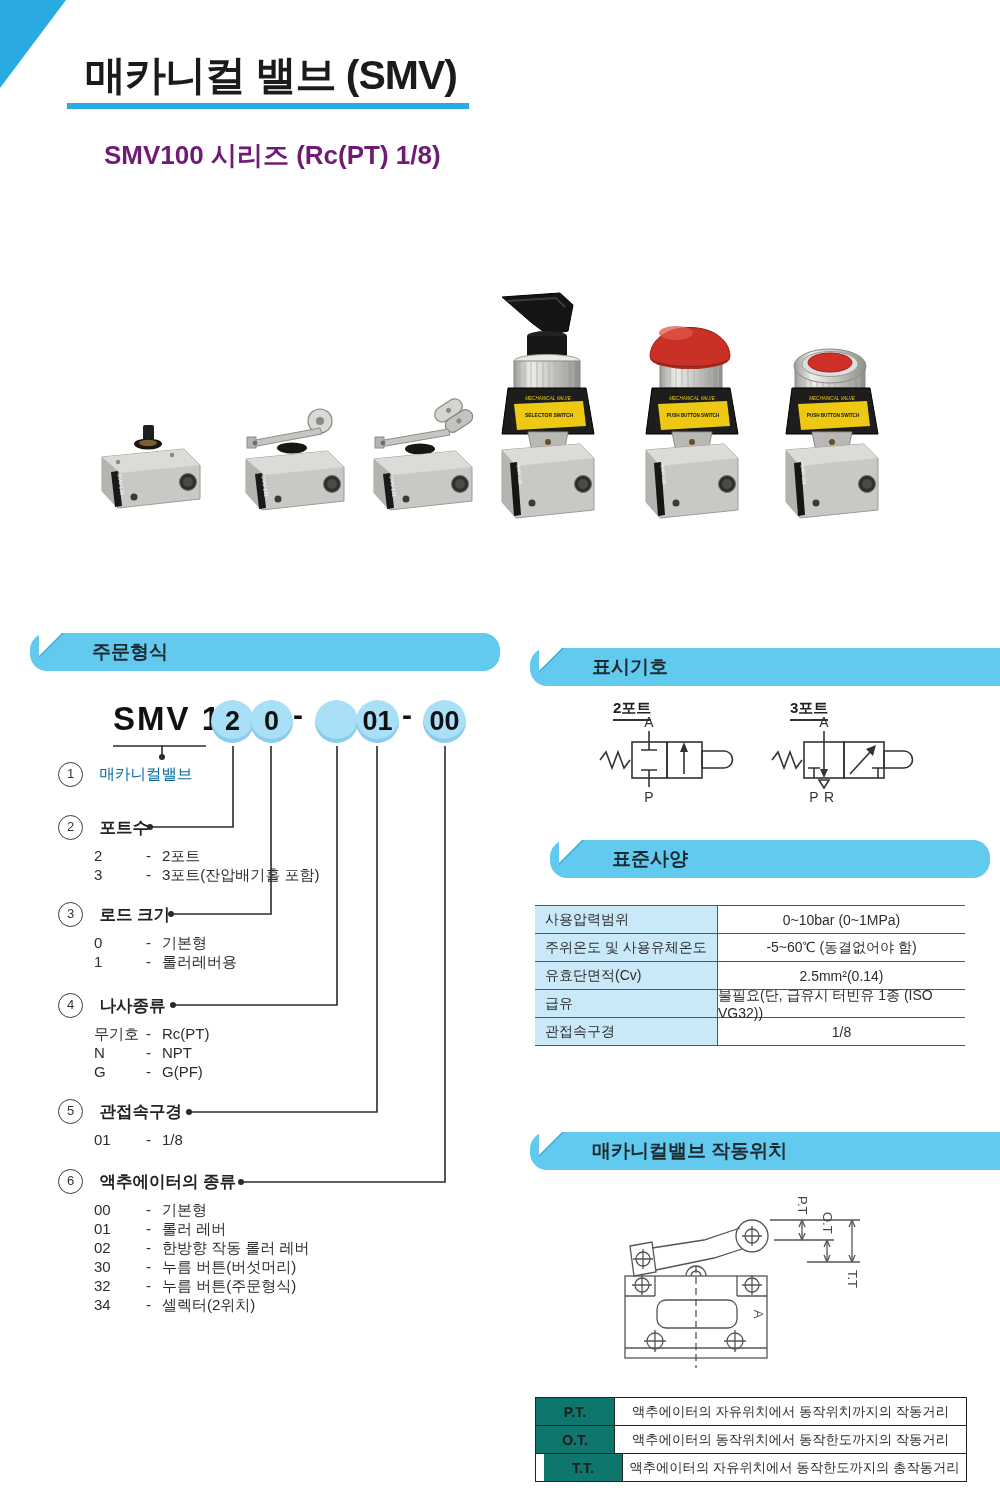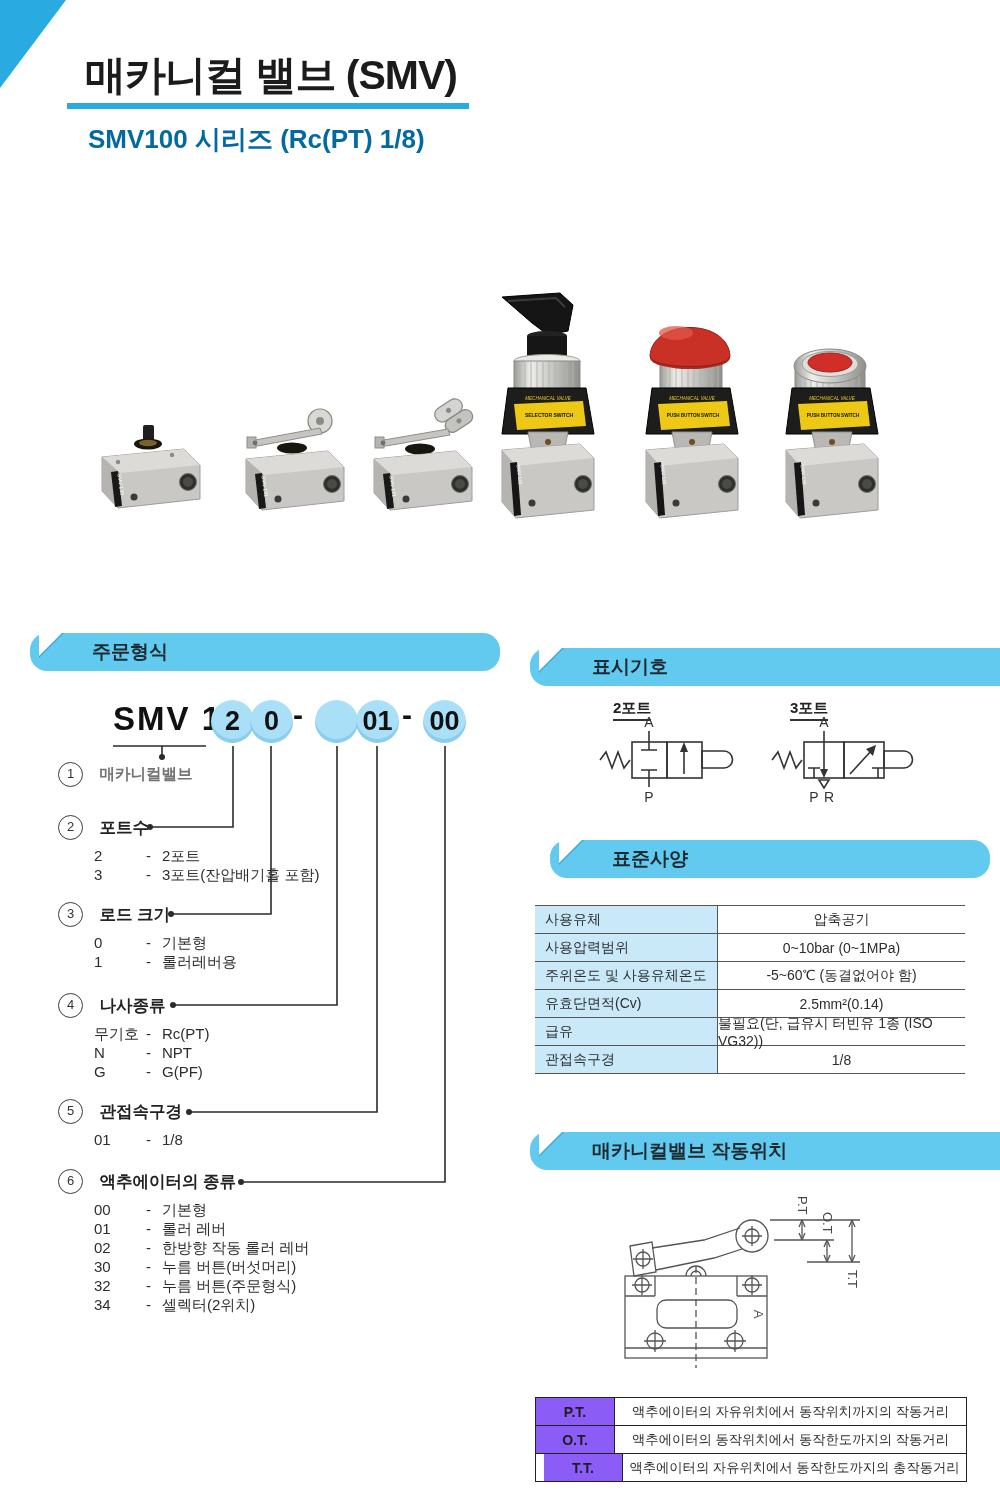--- a/index.html
+++ b/index.html
@@ -6,21 +6,21 @@
   .page{position:relative;width:1000px;height:1510px;background:#fff;overflow:hidden;
         font-family:"Liberation Sans",sans-serif;color:#222;}
   .abs{position:absolute;}
 
   
   .corner-tri{position:absolute;left:0;top:0;width:0;height:0;
     border-top:88px solid #29abe2;border-right:66px solid transparent;}
   .title{position:absolute;left:85px;top:48px;margin:0;font-size:41px;font-weight:800;
     letter-spacing:-1px;color:#1b1b1b;}
   .title-rule{position:absolute;left:67px;top:103px;width:402px;height:6px;background:#29abe2;}
-  .subtitle{position:absolute;left:88px;top:122px;margin:0;font-size:26px;font-weight:700;color:#0369a1;}
+  .subtitle{position:absolute;left:88px;top:122px;margin:16px;font-size:26px;font-weight:700;color:#701a75;}
 
   
   .sec-hdr{position:absolute;height:38px;background:#62c9ef;border-radius:17px;}
   .sec-hdr .fold{position:absolute;left:9px;top:0;width:0;height:0;
     border-top:23px solid #ffffff;border-right:23px solid transparent;}
   .sec-hdr .fold-edge{position:absolute;left:9px;top:0;width:0;height:0;
     border-top:25px solid rgba(35,140,190,.55);border-right:25px solid transparent;z-index:0;}
   .sec-title{position:absolute;left:62px;top:0;line-height:38px;font-size:19px;font-weight:800;color:#1d2a30;}
 
   
@@ -28,21 +28,21 @@
   .code-circle{position:absolute;top:700px;width:43px;height:43px;border-radius:50%;
     background:#a9e0f7;box-shadow:inset 0 -4px 0 rgba(80,170,215,.35);
     text-align:center;line-height:43px;font-size:27px;font-weight:800;color:#111;}
   .code-dash{position:absolute;top:698px;font-size:30px;font-weight:800;color:#111;}
 
   
   .order-item{position:absolute;left:58px;width:430px;}
   .num-circle{display:inline-block;width:23px;height:23px;border:1.4px solid #3c3c3c;border-radius:50%;
     text-align:center;line-height:22px;font-size:13px;color:#333;vertical-align:middle;}
   .item-title{margin-left:12px;font-size:16.5px;font-weight:800;color:#222;vertical-align:middle;}
-  .item-title.plain{font-weight:700;font-size:15.5px;color:#737373;}
+  .item-title.plain{font-weight:400;font-size:15.5px;color:#0369a1;}
   .opts{margin:7px 0 0 36px;display:grid;grid-template-columns:52px 16px auto;row-gap:2px;
     font-size:15px;line-height:17px;color:#2d2d2d;}
   .opts span{white-space:nowrap;}
 
   
   .connector{position:absolute;left:0;top:0;width:1000px;height:1510px;pointer-events:none;}
 
   
   .product{position:absolute;}
 
@@ -54,21 +54,21 @@
   .spec-table{position:absolute;left:535px;top:905px;width:430px;border-top:1.6px solid #555;}
   .spec-row{display:flex;height:27px;border-bottom:1.6px solid #555;}
   .spec-label{width:172px;background:#c9e9f9;border-right:1.6px solid #555;
     display:flex;align-items:center;padding-left:10px;font-size:14px;color:#2d2d2d;}
   .spec-value{flex:1;display:flex;align-items:center;justify-content:center;font-size:14px;color:#2d2d2d;}
 
   
   .legend-table{position:absolute;left:535px;top:1397px;width:430px;border:1.7px solid #222;}
   .legend-row{display:flex;height:27px;border-bottom:1.7px solid #222;}
   .legend-row:last-child{border-bottom:none;padding-left:8px;}
-  .legend-key{width:78px;background:#8b5cf6;border-right:1.7px solid #222;
+  .legend-key{width:78px;background:#0f766e;border-right:1.7px solid #222;
     display:flex;align-items:center;justify-content:center;font-size:14px;font-weight:800;color:#1d1d1d;}
   .legend-desc{flex:1;display:flex;align-items:center;justify-content:center;font-size:13.3px;color:#2d2d2d;}
 </style>
 </head>
 <body>
 
 <div class="page">
 
   <div class="corner-tri"></div>
   <h1 class="title">매카니컬 밸브 (SMV)</h1>
@@ -383,24 +383,20 @@
     <text x="61" y="86" font-size="14" fill="#333" text-anchor="middle" font-family="Liberation Sans,sans-serif">R</text>
   </svg>
 
   <div class="sec-hdr" style="left:550px;top:840px;width:440px;">
     <span class="fold-edge"></span>
     <span class="fold"></span>
     <span class="sec-title">표준사양</span>
   </div>
 
   <div class="spec-table">
-    <div class="spec-row">
-      <div class="spec-label">사용유체</div>
-      <div class="spec-value">압축공기</div>
-    </div>
     <div class="spec-row">
       <div class="spec-label">사용압력범위</div>
       <div class="spec-value">0~10bar (0~1MPa)</div>
     </div>
     <div class="spec-row">
       <div class="spec-label">주위온도 및 사용유체온도</div>
       <div class="spec-value">-5~60℃ (동결없어야 함)</div>
     </div>
     <div class="spec-row">
       <div class="spec-label">유효단면적(Cv)</div>

